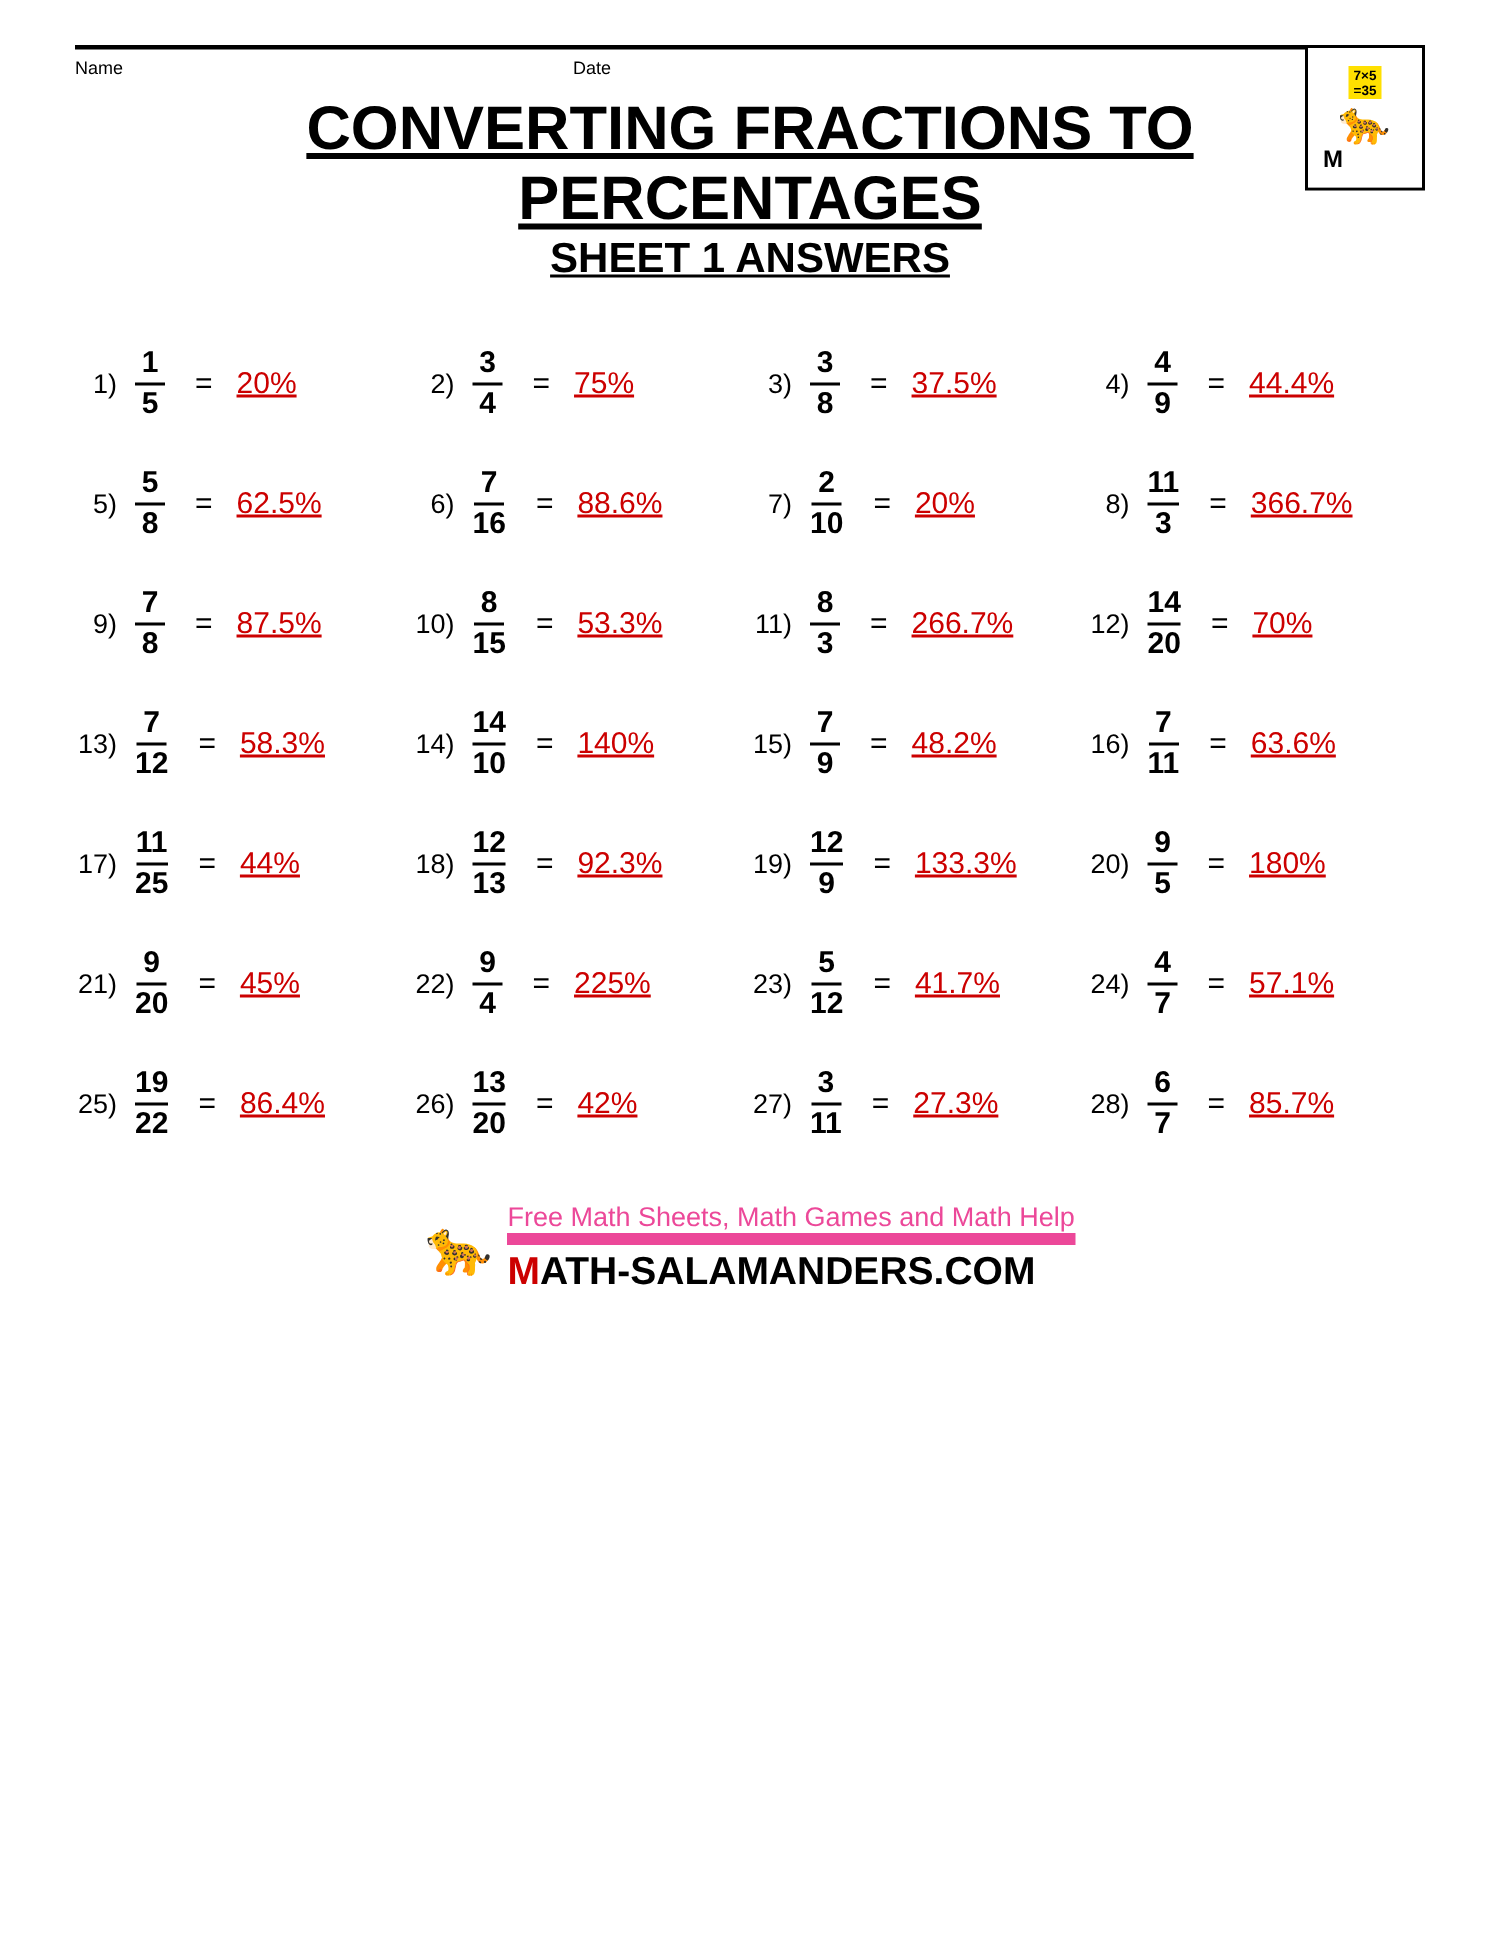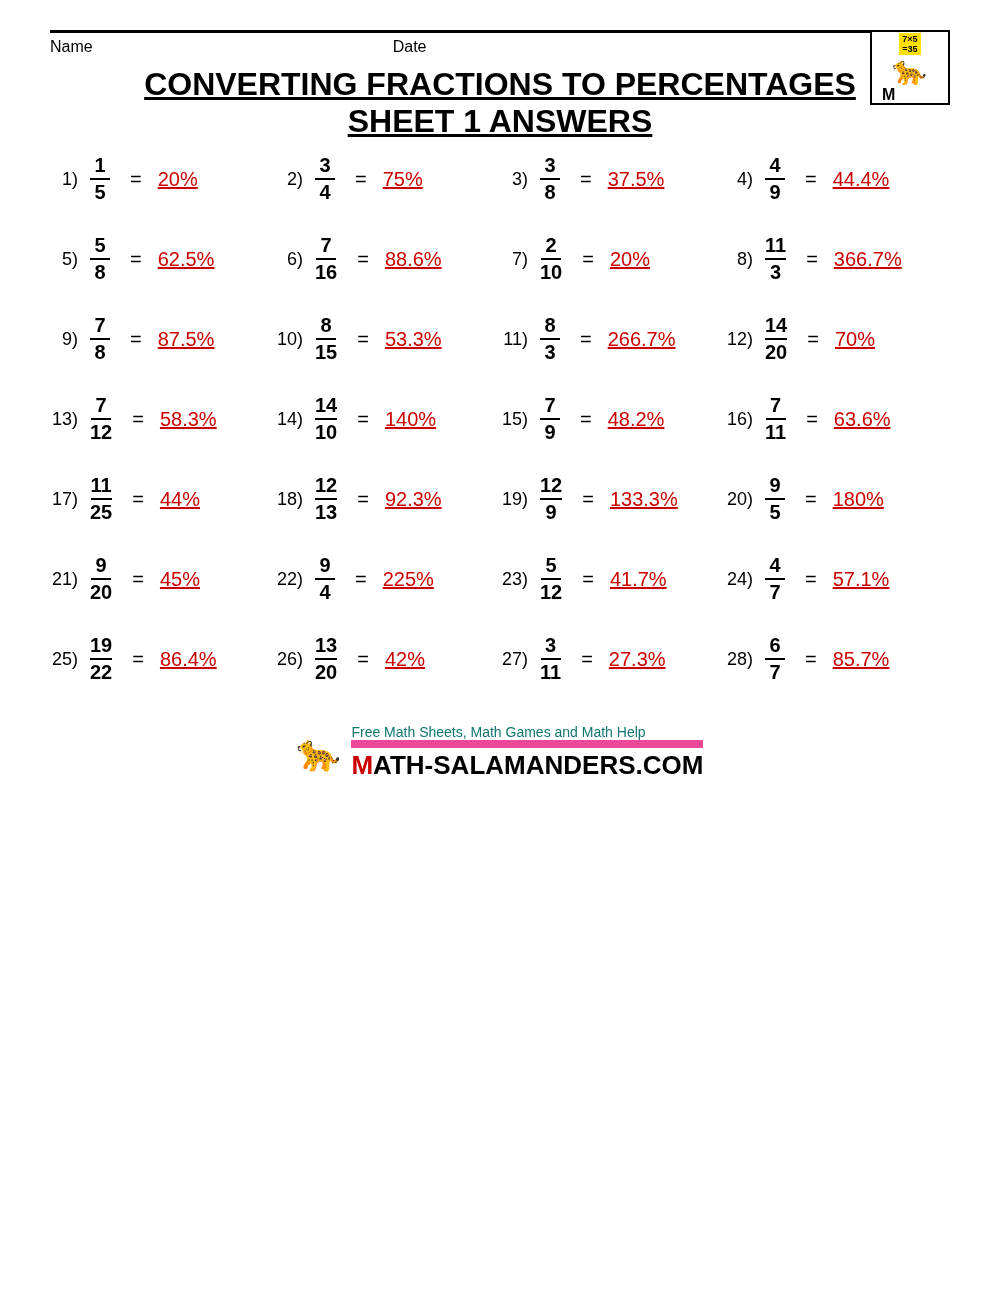--- a/index.html
+++ b/index.html
@@ -14,26 +14,26 @@
     }
     .header-row {
       display: flex;
       justify-content: space-between;
       align-items: flex-start;
       margin-bottom: 10px;
     }
     .name-date {
       display: flex;
       gap: 300px;
-      font-size: 16px;
+      font-size: 12px;
     }
     .logo-box {
       border: 2px solid #000;
       width: 80px;
-      height: 75px;
+      height: 97px;
       display: flex;
       flex-direction: column;
       align-items: center;
       justify-content: center;
       font-size: 11px;
       font-weight: bold;
       position: absolute;
       right: 50px;
       top: 30px;
       overflow: hidden;
@@ -53,33 +53,33 @@
     }
     .math-tag {
       background: #ffe000;
       font-size: 9px;
       font-weight: bold;
       padding: 1px 3px;
       margin-bottom: 2px;
     }
     .main-title {
       text-align: center;
-      font-size: 32px;
+      font-size: 41px;
       font-weight: bold;
       text-decoration: underline;
       margin-top: 10px;
       margin-bottom: 0;
       padding-right: 0;
     }
     .sub-title {
       text-align: center;
-      font-size: 32px;
+      font-size: 28px;
       font-weight: bold;
       text-decoration: underline;
-      margin-bottom: 14px;
+      margin-bottom: 43px;
     }
     .problems-grid {
       width: 100%;
     }
     .problem-row {
       display: flex;
       align-items: center;
       margin-bottom: 30px;
       gap: 0;
     }
@@ -140,22 +140,22 @@
       gap: 10px;
     }
     .footer-cheetah {
       font-size: 36px;
     }
     .footer-text-block {
       display: flex;
       flex-direction: column;
     }
     .footer-tagline {
-      font-size: 14px;
-      color: #0f766e;
+      font-size: 18px;
+      color: #ec4899;
     }
     .footer-site {
       font-size: 26px;
       font-weight: bold;
       color: #000;
       border-top: 8px solid #ec4899;
       padding-top: 2px;
     }
     .footer-site span.m {
       color: #cc0000;

